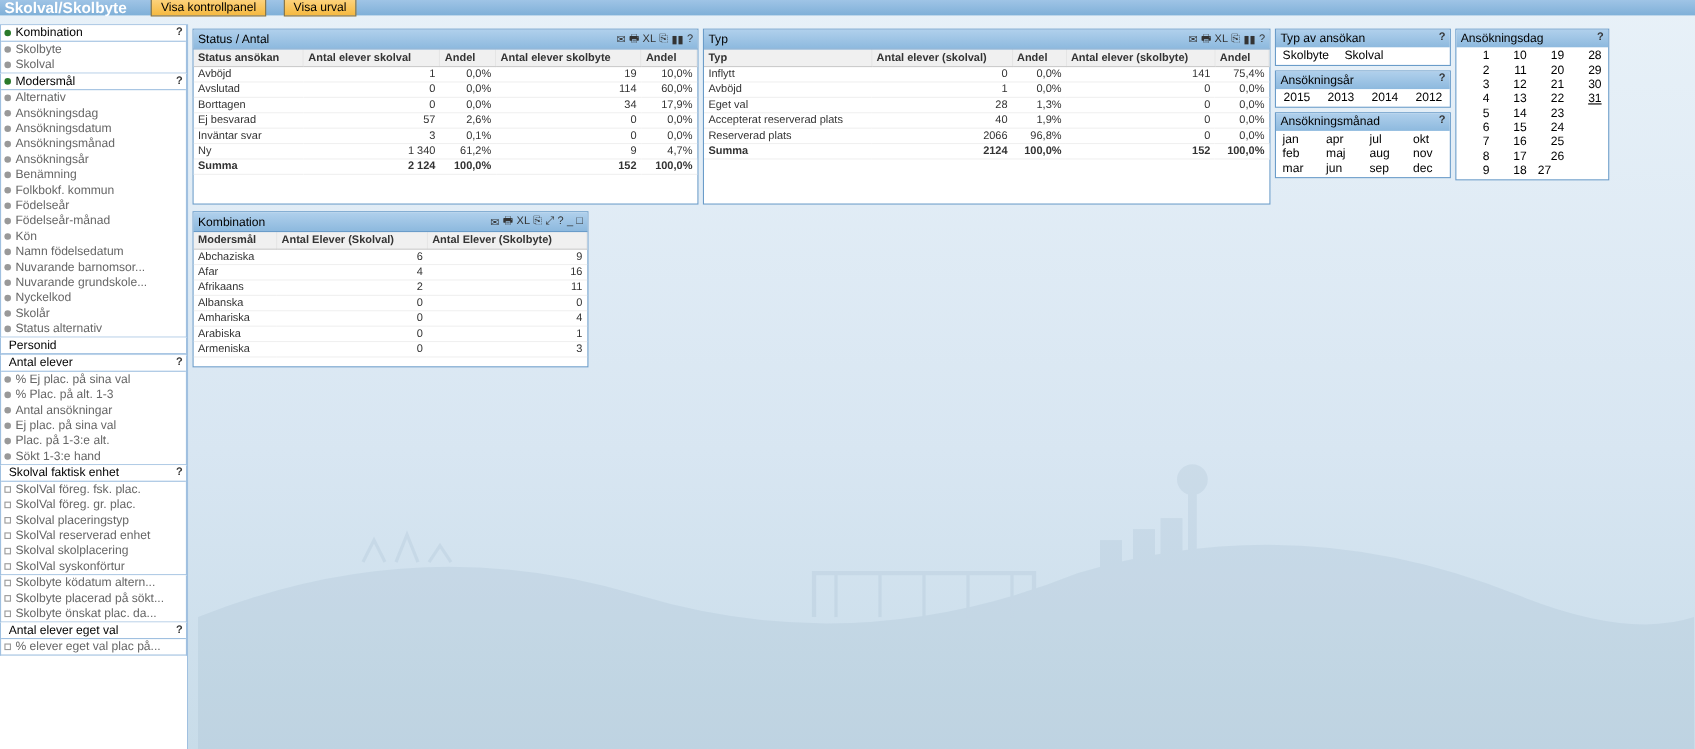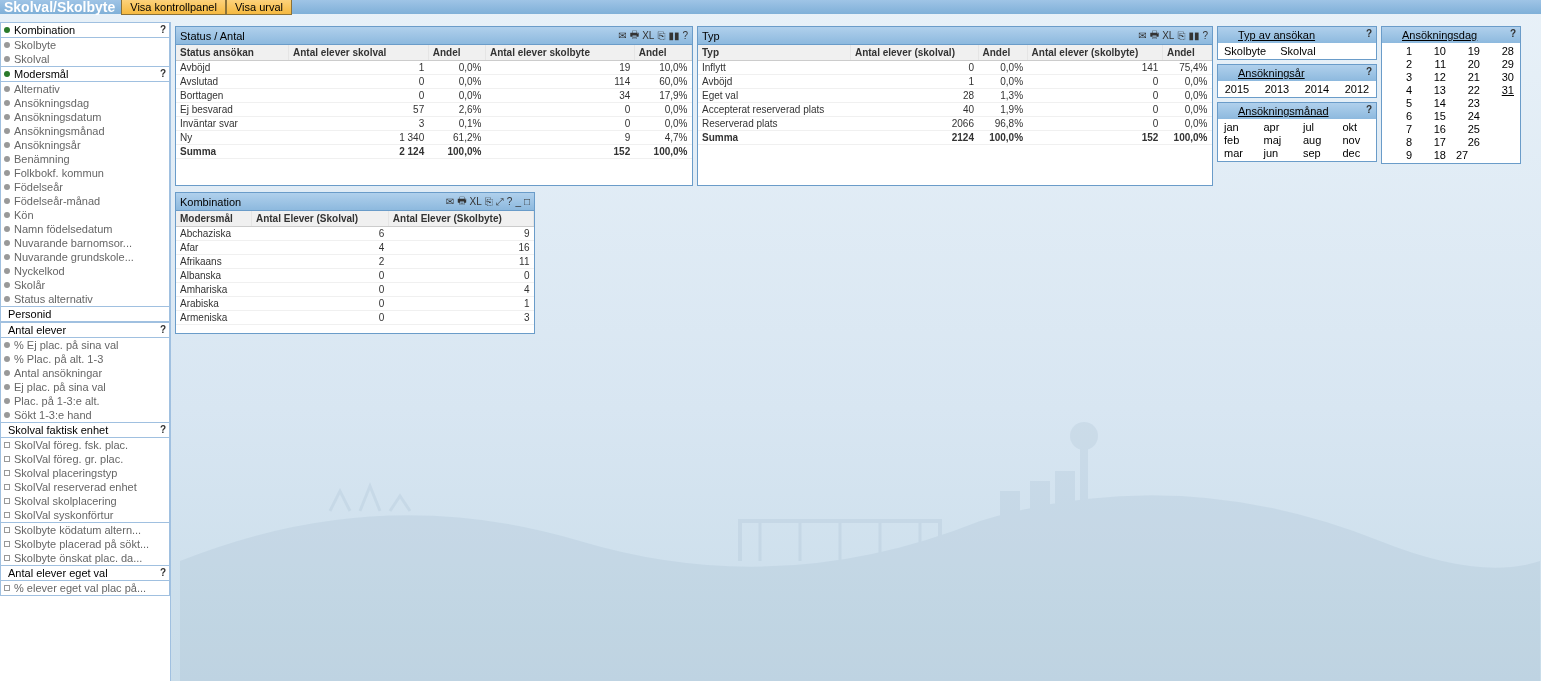--- a/index.html
+++ b/index.html
@@ -1,17 +1,17 @@
 <!DOCTYPE html>
 <html><head>
 <meta charset="utf-8">
 <style>
 *{box-sizing:border-box;margin:0;padding:0;}
 body{font-family:Arial,Helvetica,sans-serif;font-size:11px;background:linear-gradient(180deg,#e8f1f8 0%,#d8e6f2 60%,#c8dce9 100%);width:1541px;height:681px;overflow:hidden;position:relative;}
-.topbar{background:linear-gradient(180deg,#9fc4e6 0%,#7fb0d8 100%);height:14px;display:flex;align-items:center;padding:0 4px;gap:0;}
+.topbar{background:linear-gradient(180deg,#9fc4e6 0%,#7fb0d8 100%);height:14px;display:flex;align-items:center;padding:0 4px;gap:16px;}
 .title{color:#fff;font-weight:bold;font-size:14px;margin-right:6px;}
 .btn{background:linear-gradient(180deg,#fdd27b 0%,#f5b940 100%);border:1px solid #8b7239;padding:1px 8px;font-size:11px;cursor:pointer;color:#000;}
 .layout{display:flex;position:absolute;top:22px;left:0;right:0;bottom:0;}
 .sidebar{width:171px;background:#fff;display:flex;flex-direction:column;border-right:1px solid #a0c0e0;}
 .lbox{border:1px solid #a0c0e0;background:#fff;}
 .lbox+.lbox{border-top:none;}
 .lhead{background:#fff;border-bottom:1px solid #a0c0e0;padding:1px 3px;font-weight:normal;color:#000;position:relative;display:flex;align-items:center;}
 .lhead .dot{width:6px;height:6px;border-radius:50%;background:#2a7a2a;margin-right:4px;}
 .q{position:absolute;right:3px;top:1px;color:#333;font-weight:bold;font-size:10px;cursor:pointer;}
 .litem{display:flex;align-items:center;padding:1px 3px;color:#666;}
@@ -28,21 +28,21 @@
 .tbl th.r{}
 .tbl td{padding:1px 4px;border-bottom:1px solid #f0f0f0;color:#333;}
 .tbl td.r{text-align:right;}
 .tbl tfoot td{font-weight:bold;border-top:1px solid #ccc;background:#fff;}
 .scroll{overflow-y:scroll;}
 .scroll::-webkit-scrollbar{width:16px;}
 .scroll::-webkit-scrollbar-track{background:#e8e8e8;}
 .scroll::-webkit-scrollbar-thumb{background:#c0c0c0;border:1px solid #999;}
 .col2{display:flex;flex-direction:column;gap:4px;}
 .selbox{border:1px solid #6a9cc9;background:#fff;}
-.selhead{background:linear-gradient(180deg,#b0d0ec 0%,#8db9de 100%);padding:2px 20px;font-size:11px;color:#000;display:flex;position:relative;text-decoration:underline;}
+.selhead{background:linear-gradient(180deg,#b0d0ec 0%,#8db9de 100%);padding:2px 4px;font-size:11px;color:#000;display:flex;position:relative;}
 .selbody{padding:2px 4px;display:flex;flex-wrap:wrap;gap:2px 10px;font-size:11px;}
 .selcell{padding:0 2px;cursor:pointer;}
 .kombination-panel{position:absolute;left:4px;top:170px;}
 .bg-silhouette{position:absolute;left:180px;right:0;bottom:0;height:320px;opacity:0.15;pointer-events:none;}
 </style>
 </head>
 <body>
 
 <div class="topbar">
   <span class="title">Skolval/Skolbyte</span>
@@ -240,21 +240,21 @@
           <div class="litem">
             <span class="bullet sq"></span>
             <span>% elever eget val plac på...</span>
           </div>
         </div>
     </div>
   </div>
 
   <div class="main">
 
-    <div class="panel" style="width:518px;">
+    <div class="panel" style="width:460px;">
       <div class="phead">
           <span class="ptitle">Status / Antal</span>
         <span class="piconrow">
           <span>✉</span>
           <span>🖶</span>
           <span>XL</span>
           <span>⎘</span>
           <span>▮▮</span>
           <span>?</span>
         </span>

